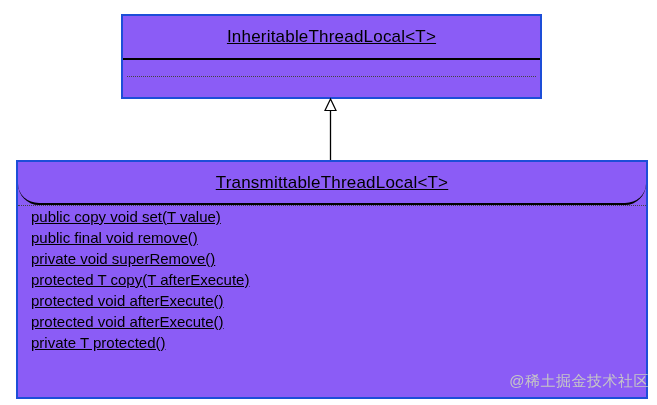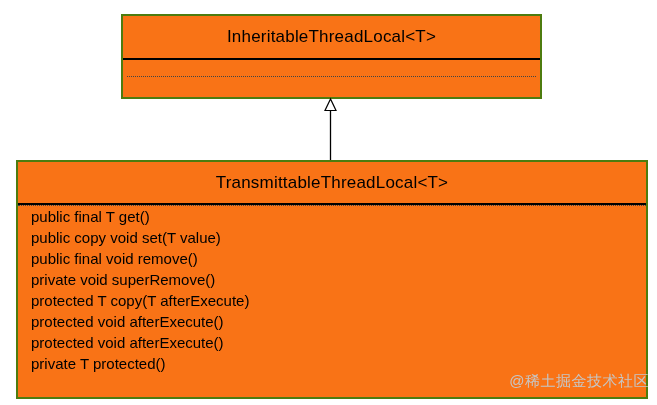--- a/index.html
+++ b/index.html
@@ -12,22 +12,23 @@
     width: 657px;
     height: 405px;
     background: #ffffff;
     font-family: "Liberation Sans", sans-serif;
     color: #000000;
     overflow: hidden;
   }
   .uml-class {
     position: absolute;
     box-sizing: border-box;
-    border: 2px solid #4d7c0f;
-    background: #f97316;
+    border: 2px solid #1d4ed8;
+    background: #8b5cf6;
+    text-decoration: underline;
   }
   .uml-class.parent {
     left: 121px;
     top: 14px;
     width: 421px;
     height: 85px;
   }
   .uml-class.child {
     left: 16px;
     top: 160px;
@@ -37,21 +38,21 @@
   .class-title {
     display: flex;
     align-items: center;
     justify-content: center;
     border-bottom: 2px solid #000000;
     font-size: 17px;
     letter-spacing: 0.2px;
     white-space: nowrap;
   }
   .parent .class-title { height: 42px; }
-  .child  .class-title { height: 41px; }
+  .child  .class-title { height: 41px; border-radius: 21px; }
   .parent .class-body {
     position: relative;
     height: 37px;
   }
   .dotted-separator {
     border-top: 1px dotted #444444;
     height: 0;
   }
   .parent .dotted-separator {
     margin: 16px 4px 0 4px;
@@ -104,21 +105,20 @@
 
   <svg class="inheritance-arrow" viewBox="0 0 21 65" xmlns="http://www.w3.org/2000/svg">
     <line x1="10.5" y1="13" x2="10.5" y2="65" stroke="#000000" stroke-width="1.3"></line>
     <polygon points="10.5,2 5,13.5 16,13.5" fill="#ffffff" stroke="#000000" stroke-width="1.2"></polygon>
   </svg>
 
   <div class="uml-class child">
     <div class="class-title">TransmittableThreadLocal&lt;T&gt;</div>
     <div class="dotted-separator"></div>
     <div class="methods-list">
-      <div class="method-row">public final T get()</div>
       <div class="method-row">public copy void set(T value)</div>
       <div class="method-row">public final void remove()</div>
       <div class="method-row">private void superRemove()</div>
       <div class="method-row">protected T copy(T afterExecute)</div>
       <div class="method-row">protected void afterExecute()</div>
       <div class="method-row">protected void afterExecute()</div>
       <div class="method-row">private T protected()</div>
     </div>
   </div>
 

